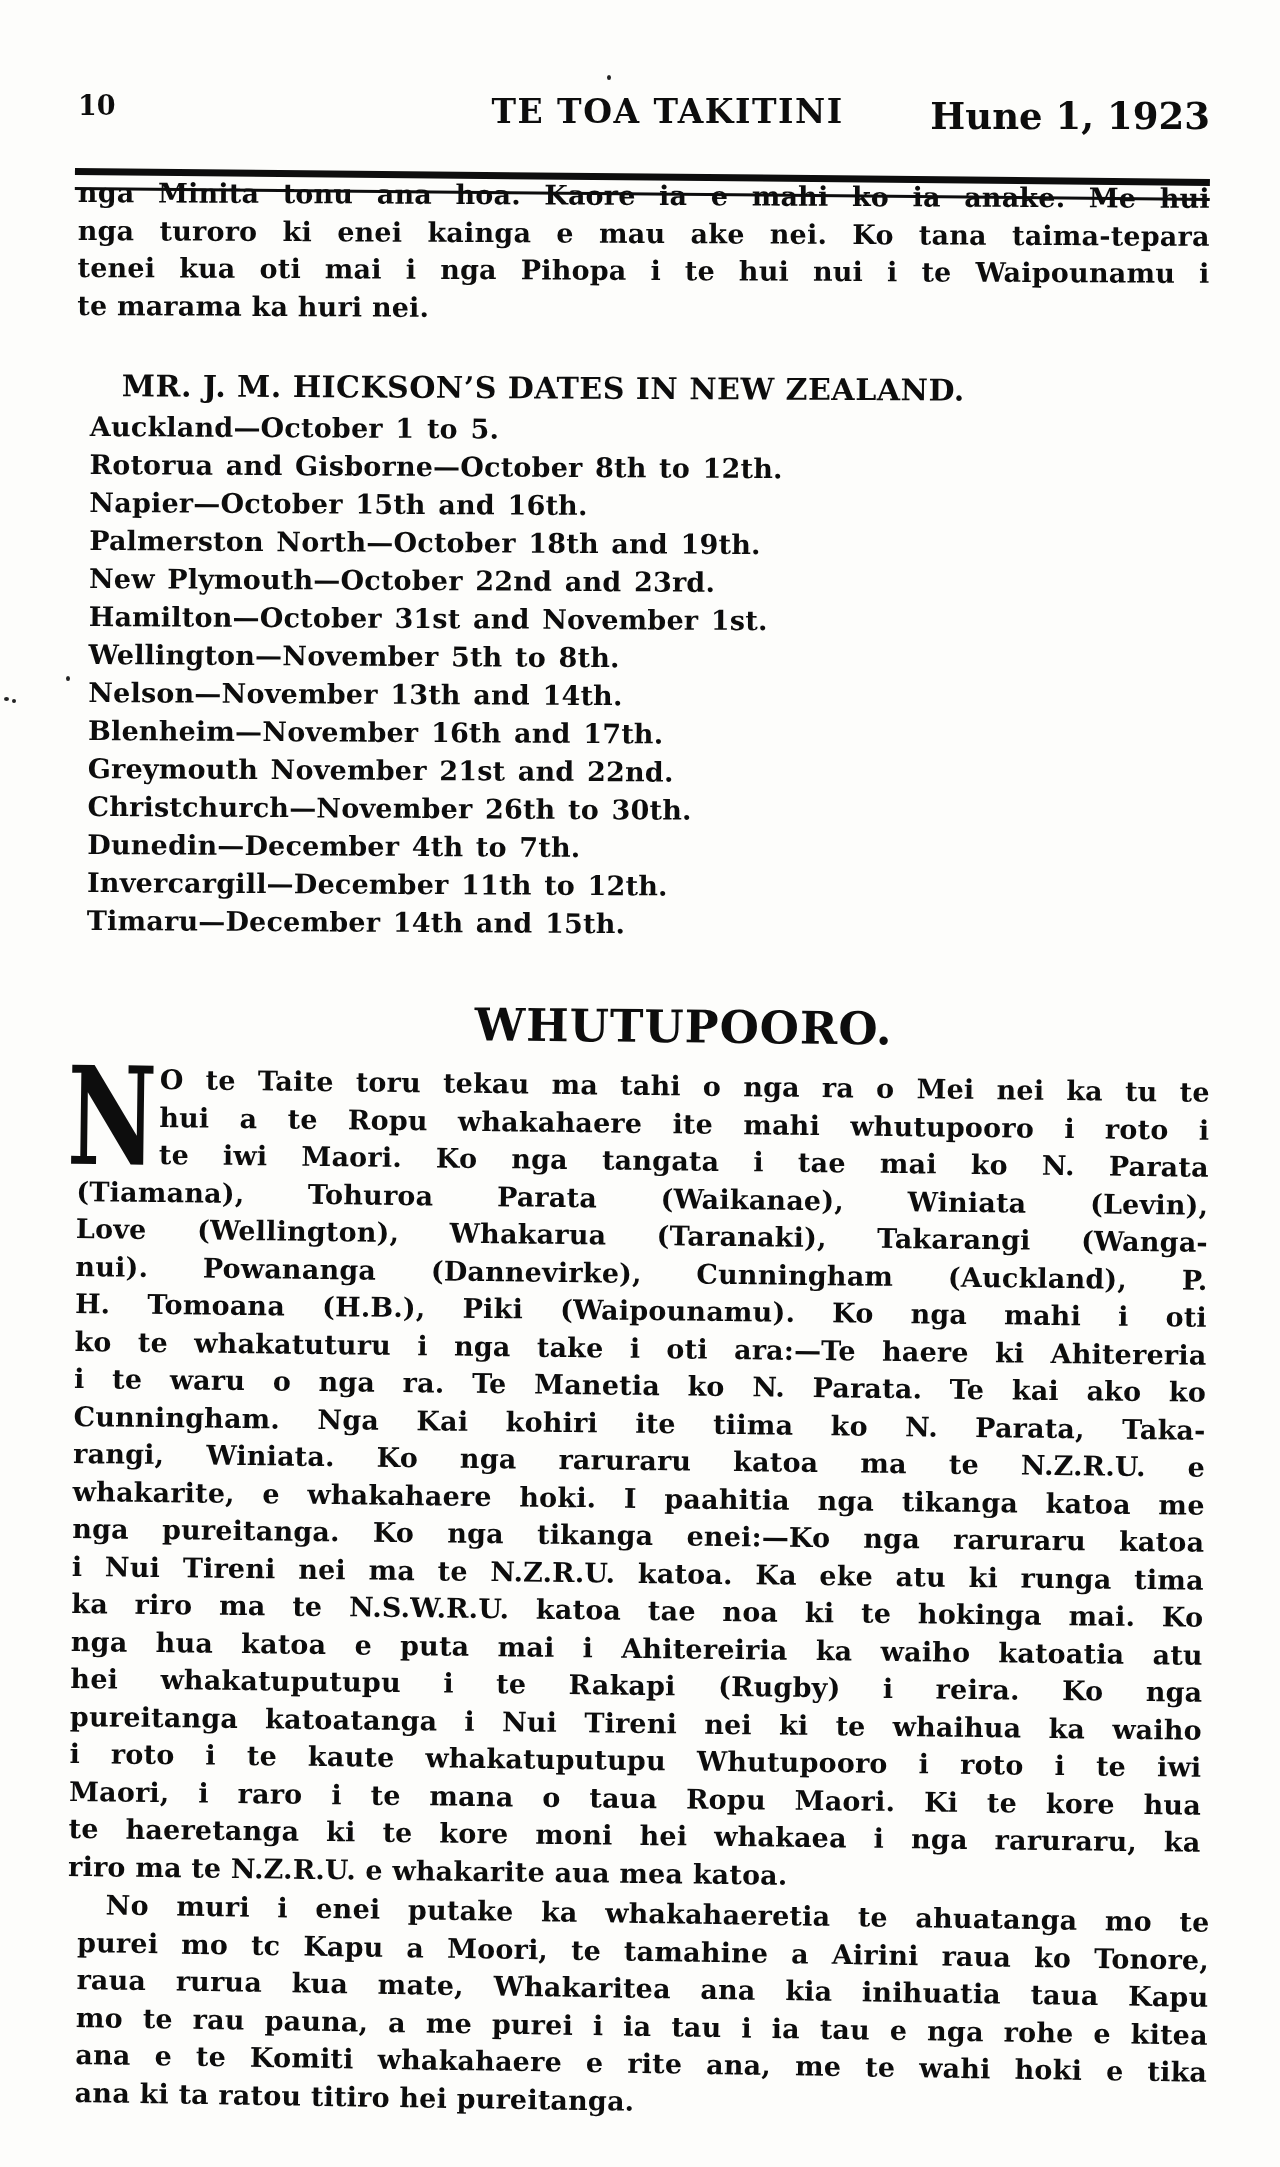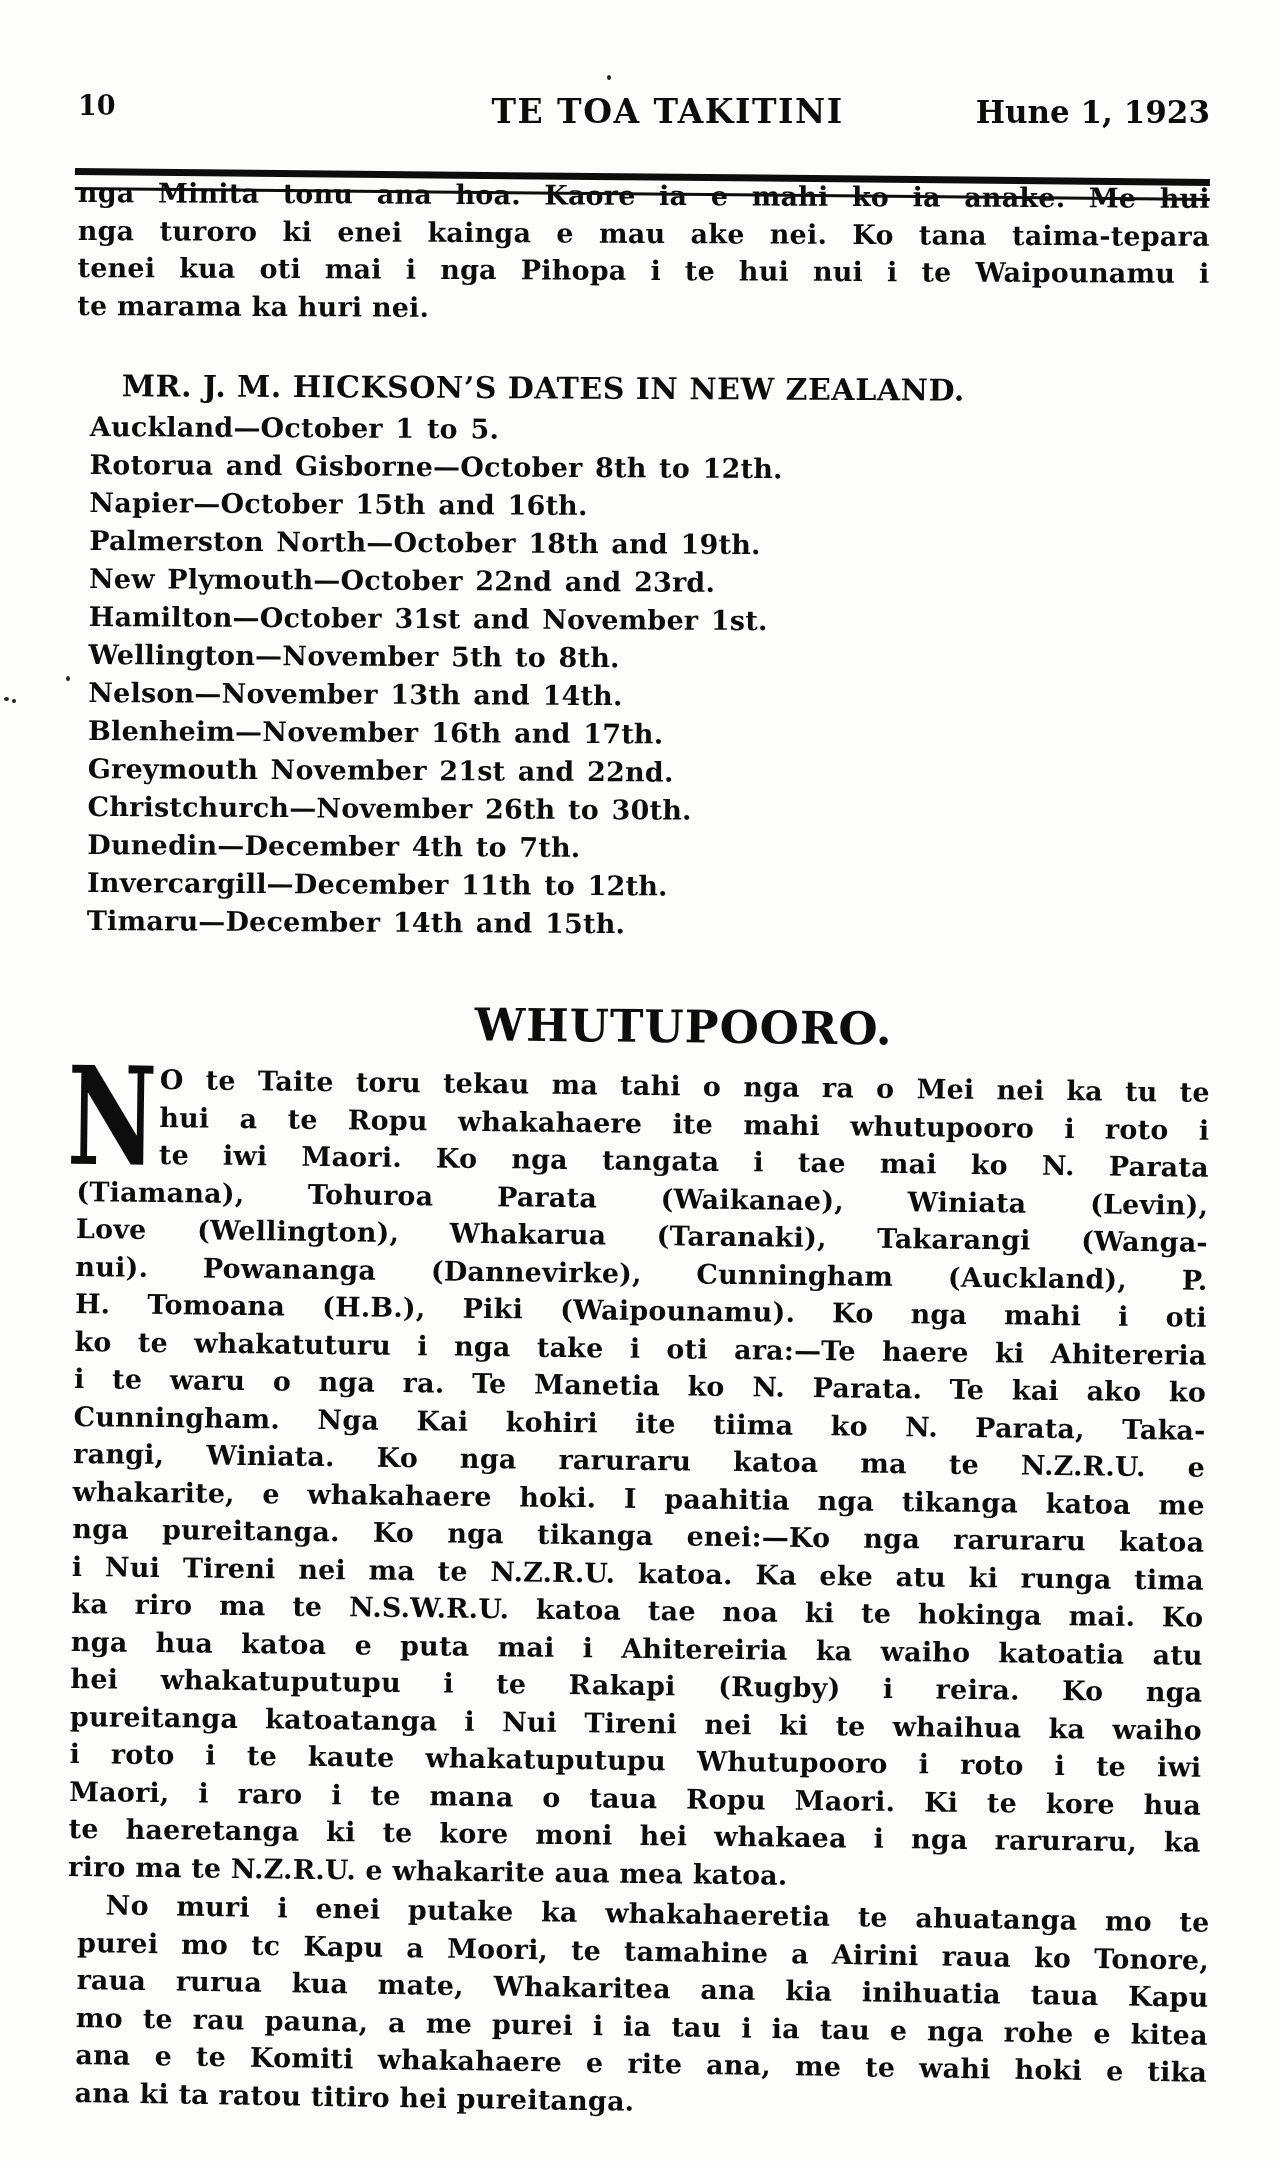--- a/index.html
+++ b/index.html
@@ -9,21 +9,21 @@
     font-family:"DejaVu Serif","Liberation Serif",serif; font-weight:700;
   }
   .sec { position:absolute; left:78px; width:1132px; transform-origin:0 0; }
   .line { font-size:27px; line-height:37.5px; letter-spacing:.2px; }
   .j { text-align:justify; text-align-last:justify; }
 
   
   #pageno  { position:absolute; left:78px;  top:90px;  font-size:27px; }
   #masthead{ position:absolute; left:0; right:0; top:92px; text-align:center;
              font-size:33px; letter-spacing:1.5px; padding-left:55px; }
-  #pubdate { position:absolute; right:70px; top:94px; font-size:31px; }
+  #pubdate { position:absolute; right:70px; top:94px; font-size:37px; }
   #rules { position:absolute; left:75px; top:168px; width:1135px;
            transform:rotate(.55deg); transform-origin:0 0; }
   .rule-thick { height:7px; background:#0d0d0d; }
   .rule-thin  { height:3px; background:#0d0d0d; margin-top:12px; }
 
   
   #intro        { top:174px; transform:rotate(.3deg); }
   #hick-head    { top:366px; transform:rotate(.3deg); font-size:30px;
                   text-indent:44px; letter-spacing:.5px; line-height:40px; }
   #hick-list    { top:408px; left:90px; width:1120px; transform:rotate(.35deg); }

